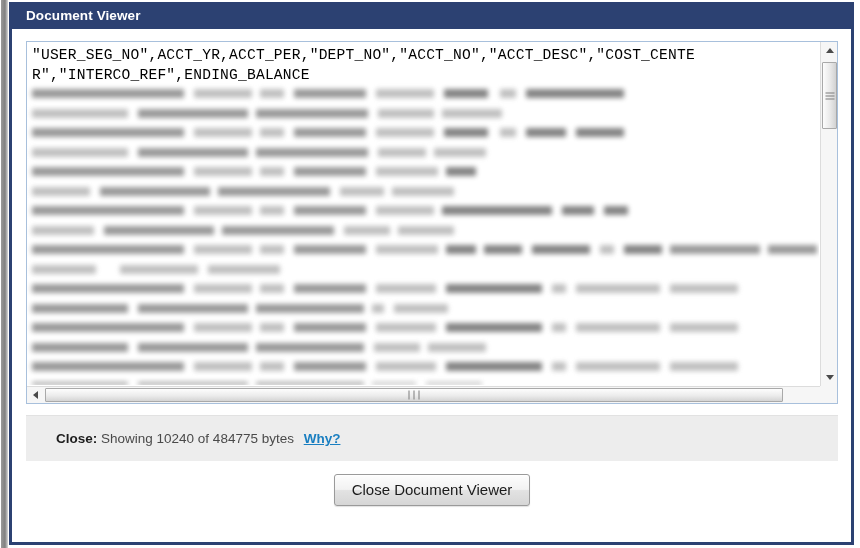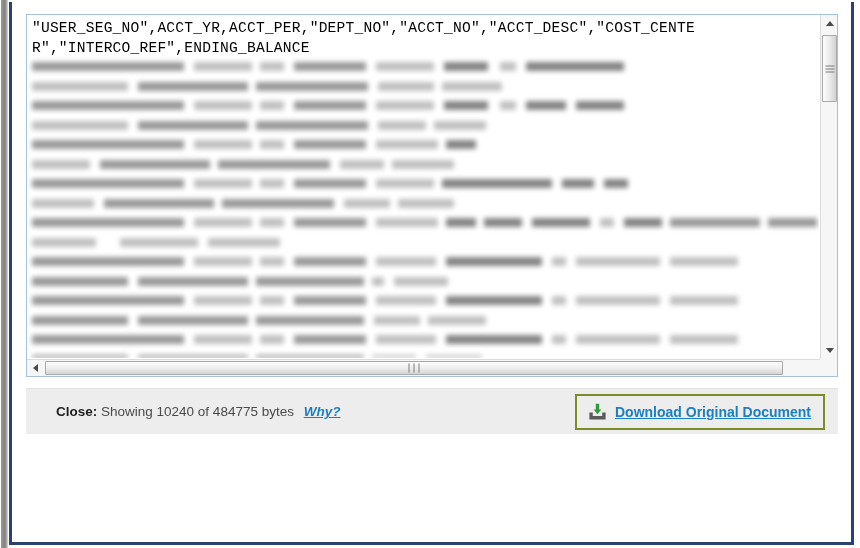--- a/index.html
+++ b/index.html
@@ -246,21 +246,20 @@
     font-weight: bold;
     color: #1d1d1d;
   }
   .size-value { color: #4a4a4a; }
   .why-link {
     color: #1a7fc1;
     font-weight: bold;
     text-decoration: underline;
     margin-left: 6px;
     cursor: pointer;
-    font-style: italic;
   }
   .download-box {
     position: absolute;
     right: 13px;
     top: 5px;
     height: 36px;
     border: 2px solid #7c8c26;
     background: #ededed;
     display: flex;
     align-items: center;
@@ -306,20 +305,23 @@
 </style>
 </head>
 <body>
 
 <div id="page">
 
   <div class="page-left-gutter"></div>
 
   <div id="viewer-window">
 
+    <div class="titlebar">
+      <span>Document Viewer</span>
+    </div>
 
     <div class="window-body">
 
       <div class="textarea-wrap">
 
         <div class="textarea-inner">
           <div class="doc-text"><span>"USER_SEG_NO",ACCT_YR,ACCT_PER,"DEPT_NO","ACCT_NO","ACCT_DESC","COST_CENTE</span>
 <span>R","INTERCO_REF",ENDING_BALANCE</span></div>
 
           <div class="blur-body">
@@ -501,28 +503,21 @@
         <div class="corner-box"></div>
       </div>
 
       <div class="info-bar">
         <div class="size-block">
           <span class="size-label">Close:</span>
           <span class="size-value">Showing 10240 of 484775 bytes</span>
           <span class="why-link">Why?</span>
         </div>
 
-        <div class="download-box">
-          <span class="dl-icon">
-            <svg width="19" height="18" viewBox="0 0 19 18">
-              <path d="M9.5 0.8 L9.5 7.2" stroke="#2e9b3f" stroke-width="3.4" fill="none"></path>
-              <path d="M5.6 6.4 L9.5 11.2 L13.4 6.4 Z" fill="#2e9b3f"></path>
-              <path d="M1.4 9.6 L1.4 16.6 L17.6 16.6 L17.6 9.6 L14.2 9.6 L14.2 13.0 L4.8 13.0 L4.8 9.6 Z" fill="#5a5a5a"></path>
-            </svg>
-          </span>
-          <span class="download-link">Download Original Document</span>
-        </div>
       </div>
 
+      <div class="footer">
+        <button class="close-btn">Close Document Viewer</button>
+      </div>
 
     </div>
   </div>
 </div>
 
 </body></html>

